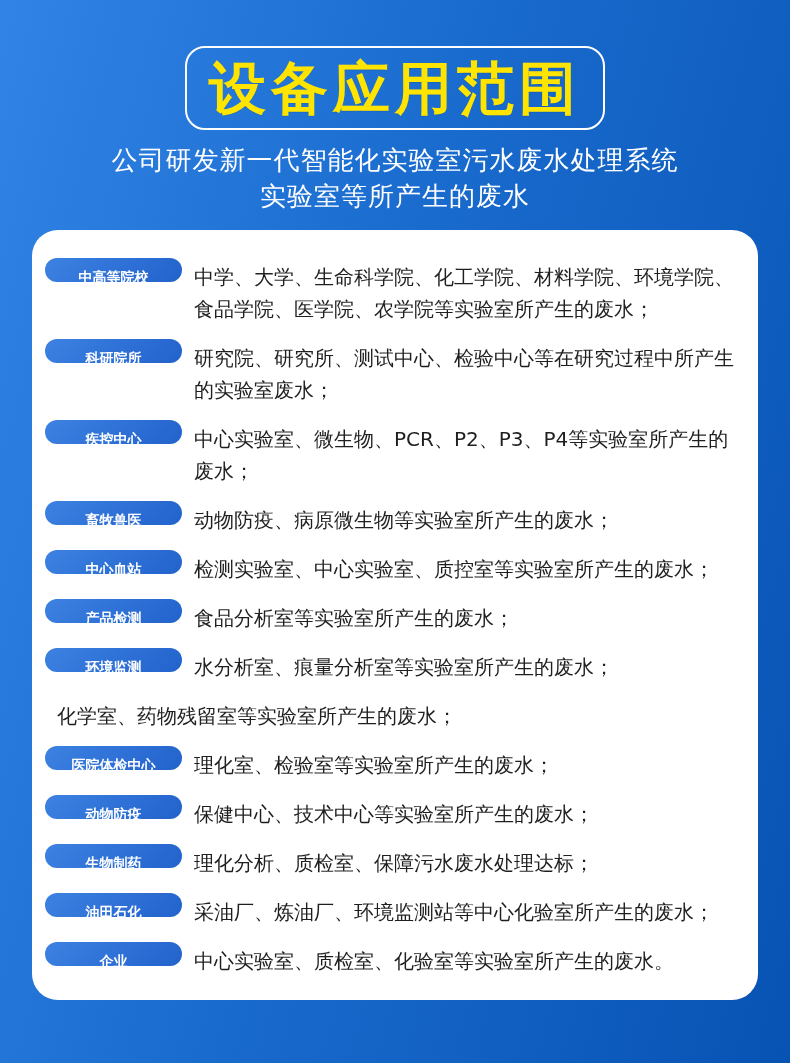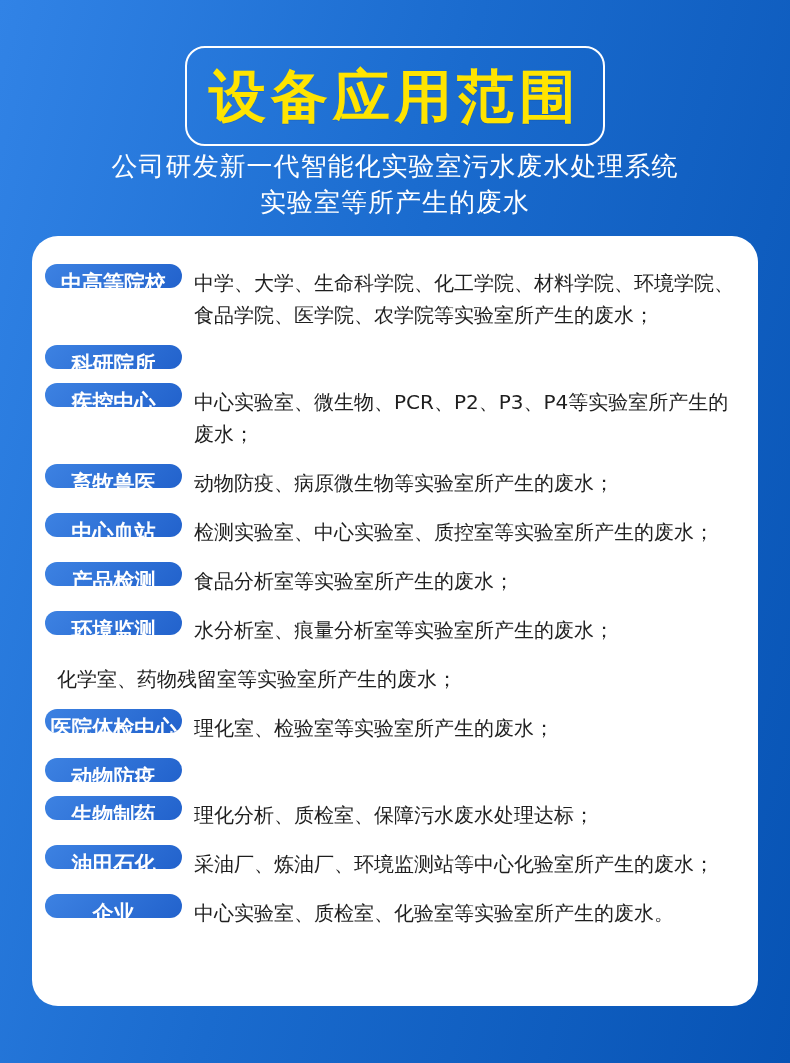--- a/index.html
+++ b/index.html
@@ -19,22 +19,22 @@
     font-family:"DejaVu Sans","Liberation Sans",sans-serif;
   }
   .page{
     width:790px;
     height:1063px;
     background:linear-gradient(105deg,var(--bg-start) 0%,#1a6bce 45%,var(--bg-end) 100%);
     overflow:hidden;
   }
   .title-badge{
     width:420px;
-    height:100px;
-    margin:46px auto 2px;
+    height:84px;
+    margin:46px auto 12px;
     border:2px solid var(--badge-border);
     border-radius:20px;
     display:flex;
     align-items:center;
     justify-content:center;
   }
   .title-badge .title-text{
     color:var(--title-yellow);
     font-size:57px;
     font-weight:900;
@@ -65,21 +65,21 @@
     display:flex;
     align-items:flex-start;
   }
   .pill{
     flex:0 0 137px;
     width:137px;
     height:24px;
     border-radius:19px;
     background:linear-gradient(135deg,var(--pill-start) 0%,var(--pill-end) 100%);
     color:#ffffff;
-    font-size:21px;
+    font-size:14px;
     font-weight:700;
     line-height:38px;
     text-align:center;
     letter-spacing:0;
     white-space:nowrap;
     overflow:hidden;
   }
   .desc{
     margin-left:12px;
     padding-top:3px;
@@ -107,20 +107,21 @@
   <div class="card">
     <div style="display:flex;flex-direction:column;gap:14px;">
 
         <div class="row">
           <span class="pill">中高等院校</span>
           <span class="desc">中学、大学、生命科学院、化工学院、材料学院、环境学院、食品学院、医学院、农学院等实验室所产生的废水；</span>
         </div>
 
         <div class="row">
           <span class="pill">科研院所</span>
+          <span class="desc">研究院、研究所、测试中心、检验中心等在研究过程中所产生的实验室废水；</span>
         </div>
 
         <div class="row">
           <span class="pill">疾控中心</span>
           <span class="desc">中心实验室、微生物、PCR、P2、P3、P4等实验室所产生的废水；</span>
         </div>
 
         <div class="row">
           <span class="pill">畜牧兽医</span>
           <span class="desc">动物防疫、病原微生物等实验室所产生的废水；</span>
@@ -145,20 +146,21 @@
           <span class="desc">化学室、药物残留室等实验室所产生的废水；</span>
         </div>
 
         <div class="row">
           <span class="pill">医院体检中心</span>
           <span class="desc">理化室、检验室等实验室所产生的废水；</span>
         </div>
 
         <div class="row">
           <span class="pill">动物防疫</span>
+          <span class="desc">保健中心、技术中心等实验室所产生的废水；</span>
         </div>
 
         <div class="row">
           <span class="pill">生物制药</span>
           <span class="desc">理化分析、质检室、保障污水废水处理达标；</span>
         </div>
 
         <div class="row">
           <span class="pill">油田石化</span>
           <span class="desc">采油厂、炼油厂、环境监测站等中心化验室所产生的废水；</span>

